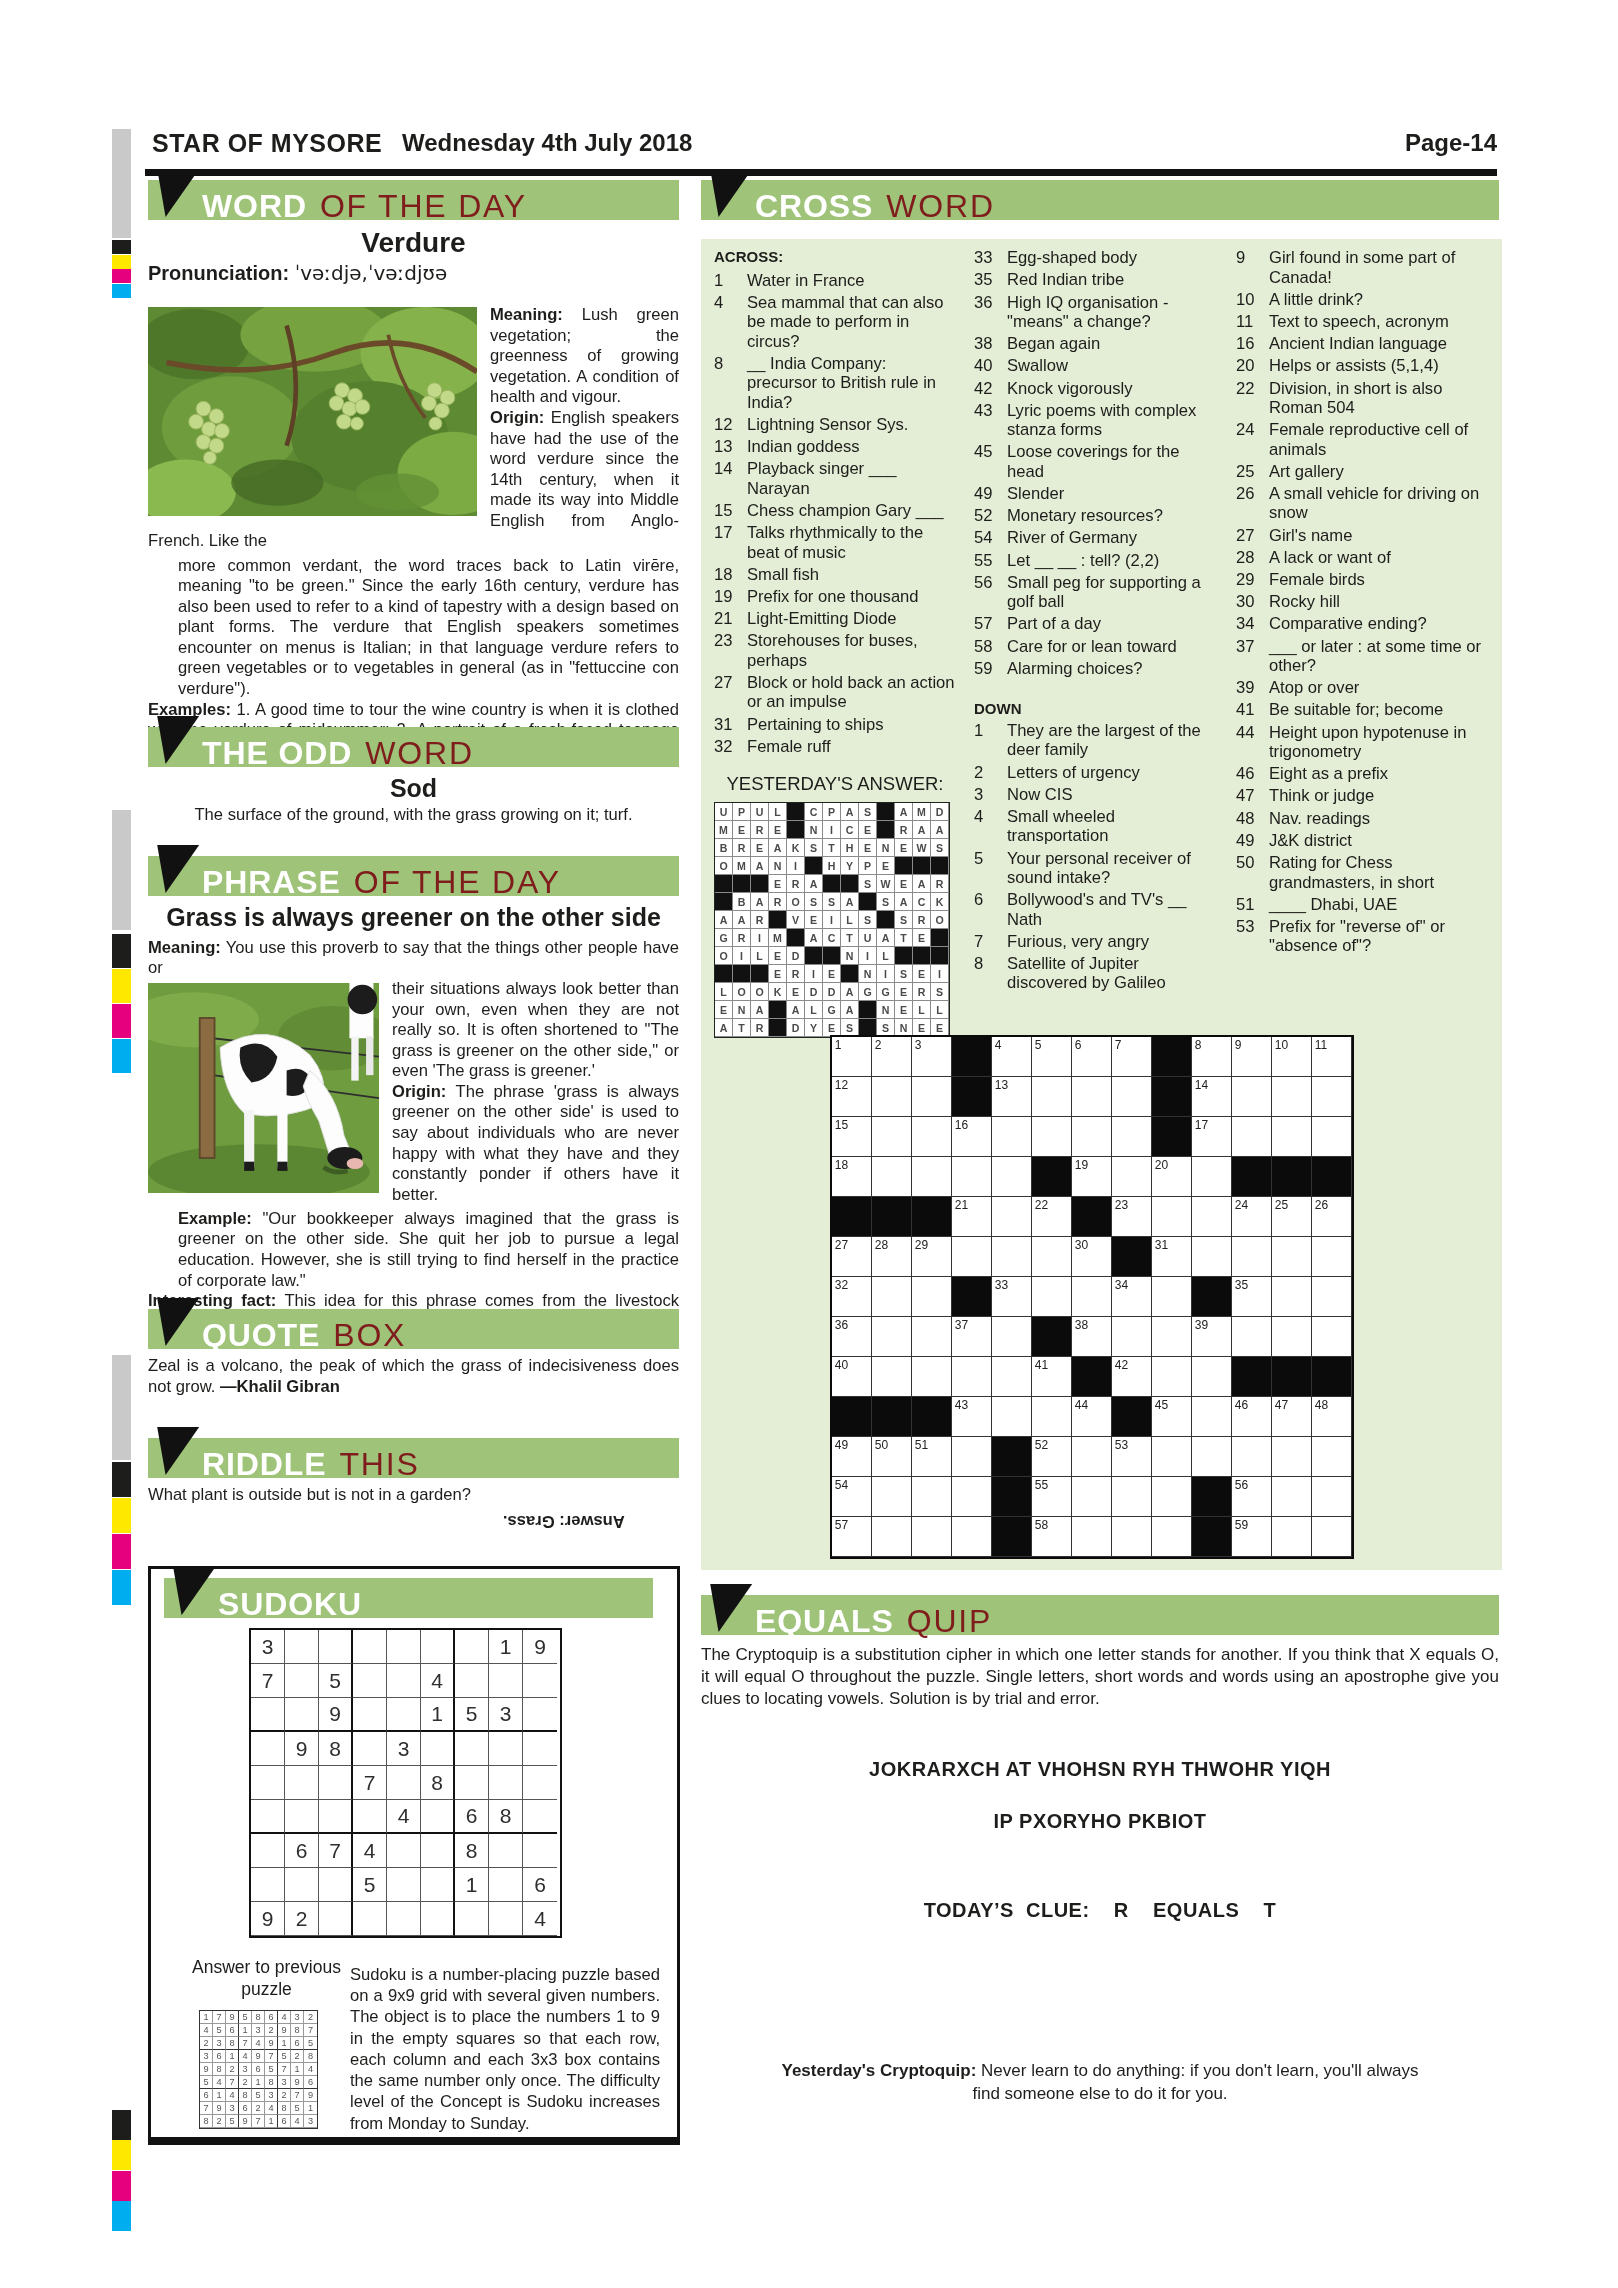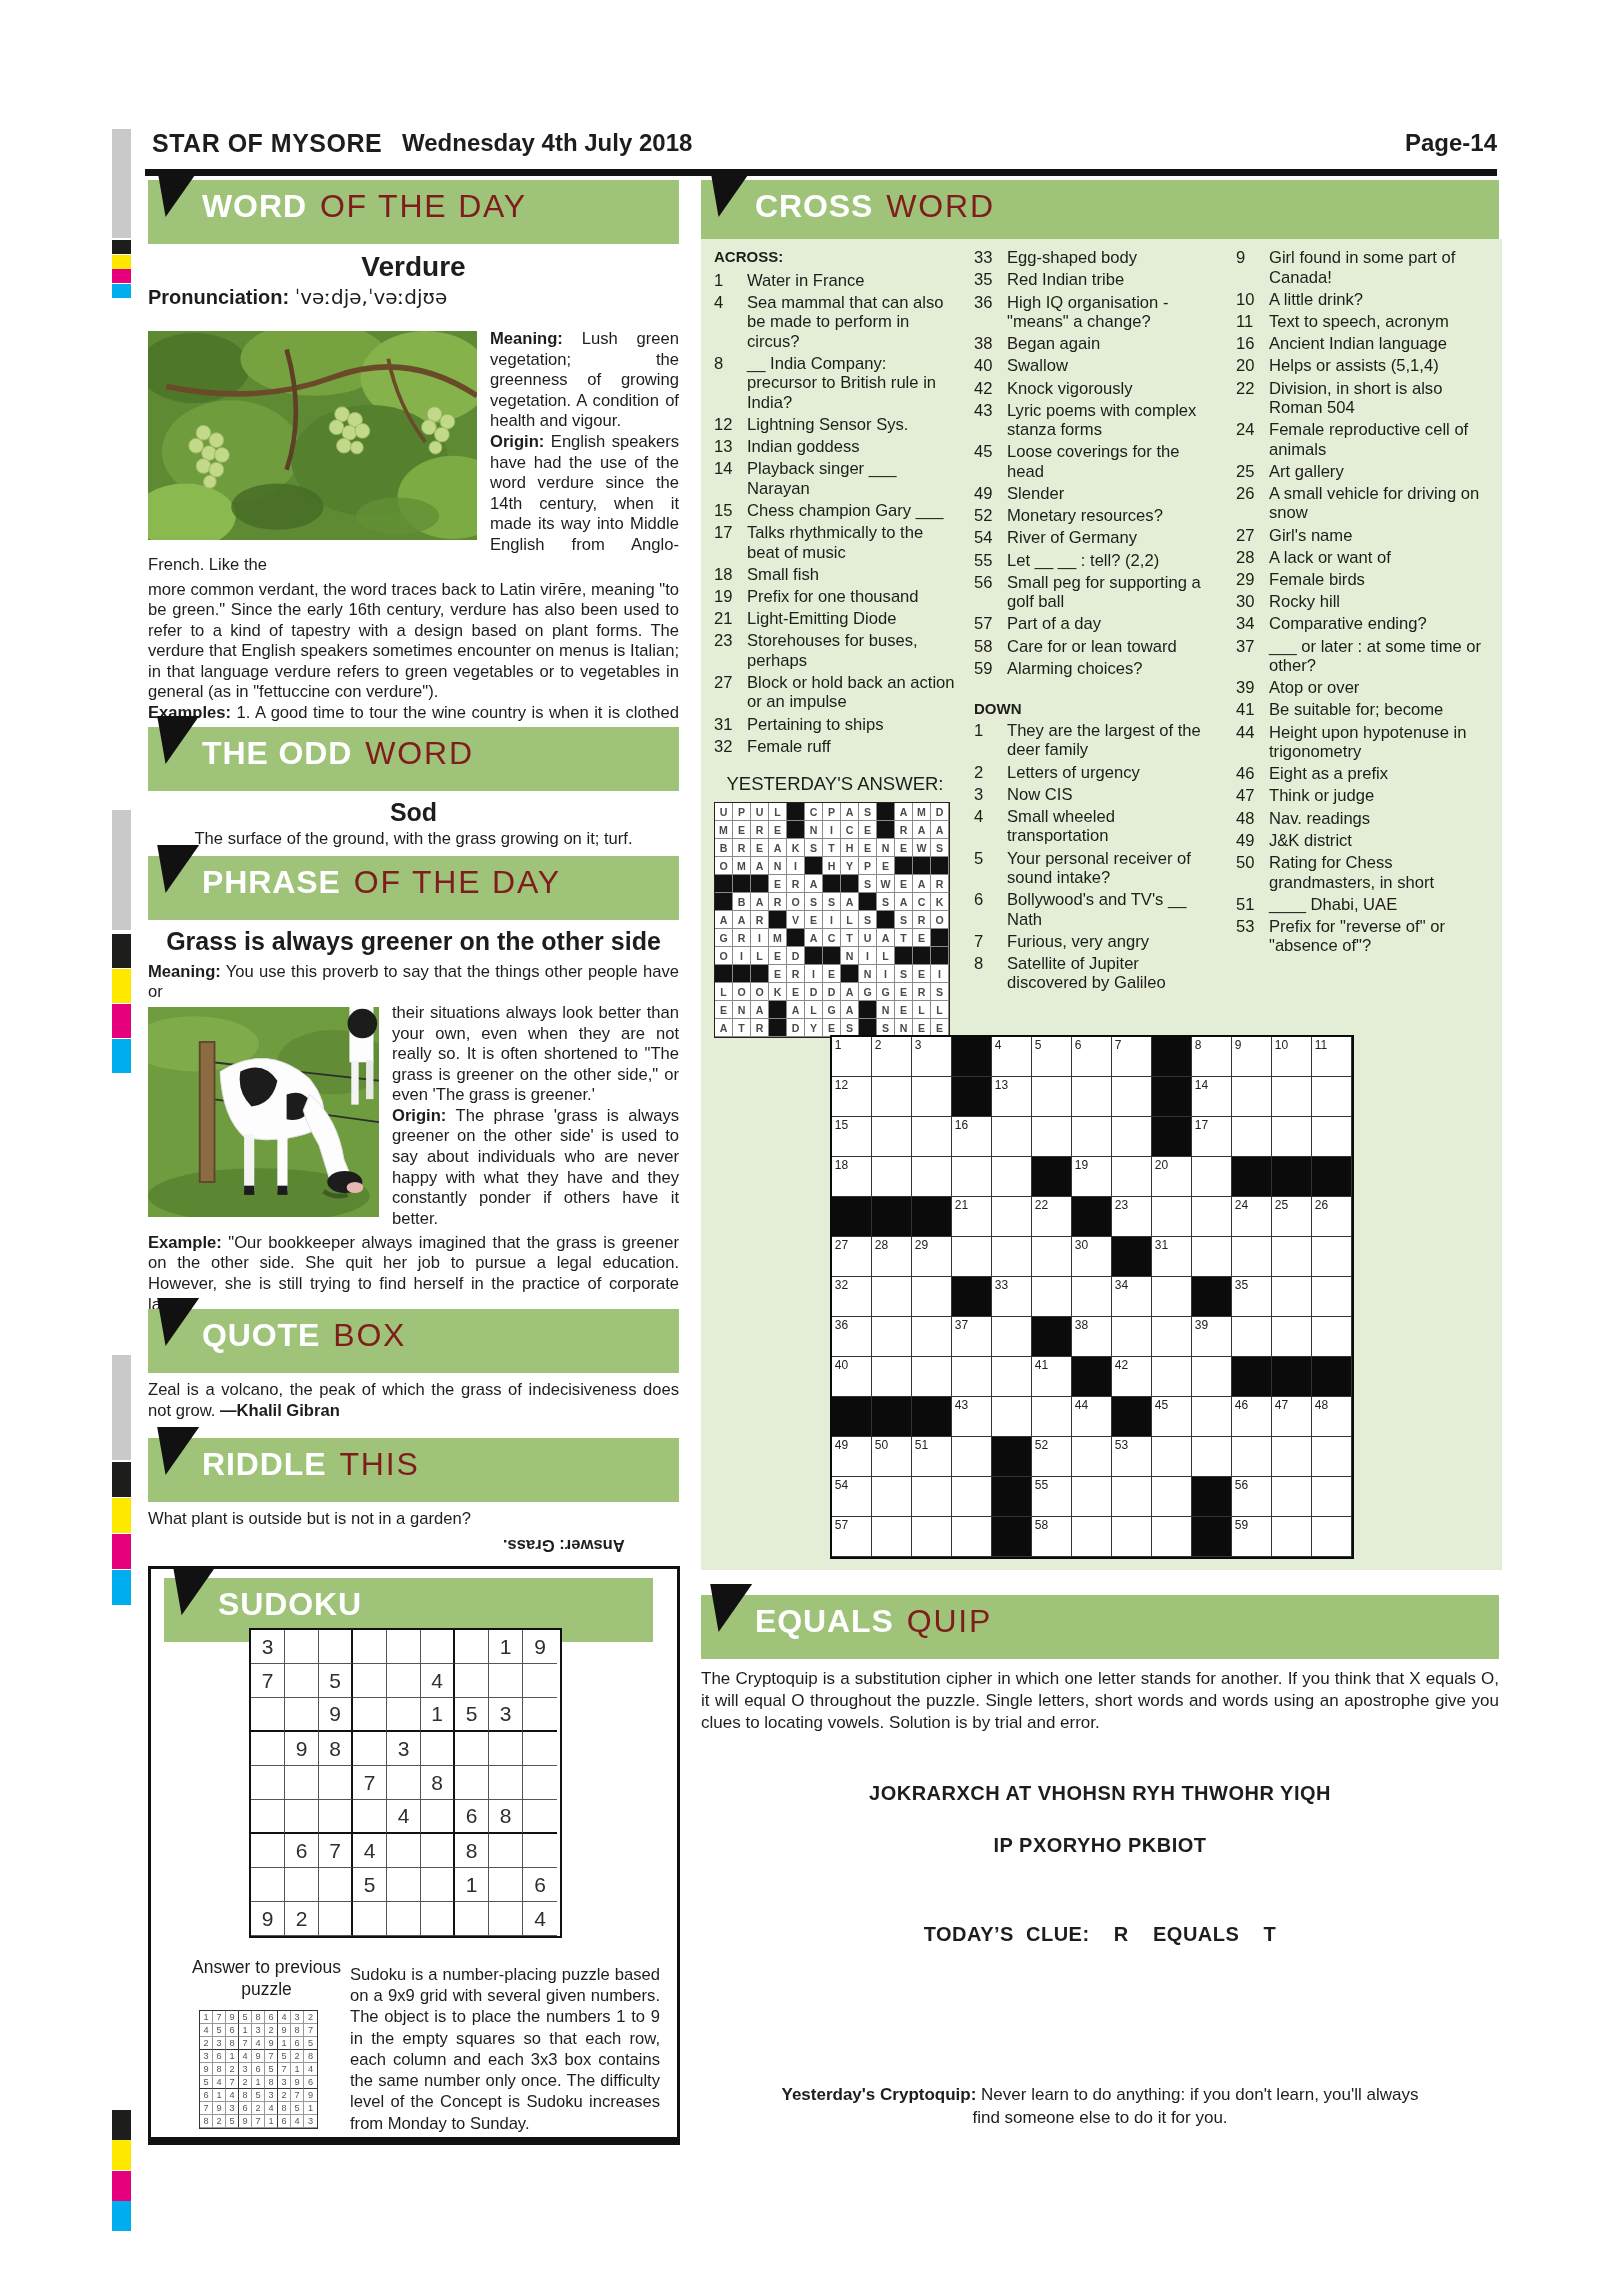--- a/index.html
+++ b/index.html
@@ -18,39 +18,39 @@
   .rm-y{background:var(--mark-yellow);} .rm-m{background:var(--mark-magenta);} .rm-c{background:var(--mark-cyan);}
 
   
   .hdr{position:absolute; left:148px; top:129px; width:1349px; height:37px;}
   .hdr .pub{position:absolute; left:4px; top:0; font-size:25px; font-weight:bold; letter-spacing:0.5px;}
   .hdr .date{position:absolute; left:254px; top:0; font-size:24px; font-weight:bold;}
   .hdr .pgl{position:absolute; right:0; top:0; font-size:24px; font-weight:bold;}
   .hdr-rule{position:absolute; left:145px; top:169px; width:1352px; height:6.5px; background:#111;}
 
   
-  .banner{position:relative; height:64px; background:var(--banner-green); margin-bottom:7.4px;text-align:right;}
+  .banner{position:relative; height:40px; background:var(--banner-green); margin-bottom:7.4px;text-align:right;}
   .banner .flag{position:absolute; left:9.2px; top:-11px; width:42px; height:48px; background:#111;
     clip-path:polygon(0 0,100% 0,20% 100%);}
   .banner .btxt{position:absolute; left:54px; top:0; height:52px; display:flex; align-items:center; white-space:nowrap;}
   .banner .b-bold{color:#fff; font-weight:bold; font-size:32px; letter-spacing:0.9px;}
   .banner .b-light{color:#7f1d1d; font-weight:normal; font-size:32px; letter-spacing:1.8px; margin-left:13px;}
 
   .colL{position:absolute; left:148px; width:531px;}
   p.just{ text-align:justify; font-size:16.6px; line-height:1.24;}
   .bld{font-weight:bold;}
 
   
   #wod{top:180px;}
   .wod-title{text-align:center; font-weight:bold; font-size:28px; margin:3.7px 0 1.8px;}
   .pron{font-size:20px; margin-bottom:20px;}
   .pron .ipa{font-family:"DejaVu Sans",sans-serif;}
   .wod-img{float:left; width:329px; height:209px; margin:1.8px 13px 3.7px 0; display:block;}
   .sidep{ text-align:justify; font-size:16.6px; line-height:1.24;}
-  .clearit{clear:both; padding-top:3.7px;}
+  .clearit{clear:both; padding-top:3.7px;margin-left:30px;}
 
   
   #odd{top:727px;}
   .odd-title{text-align:center; font-weight:bold; font-size:25px; margin-top:1.8px;}
   .odd-def{text-align:center; font-size:16.6px; margin-top:1.8px;}
 
   
   #phrase{top:856px;}
   .ph-title{text-align:center; font-weight:bold; font-size:25px; margin:3.7px 0 5.5px;}
   .cow-img{float:left; width:231px; height:210px; margin:3.7px 13px 3.7px 0; display:block;}

